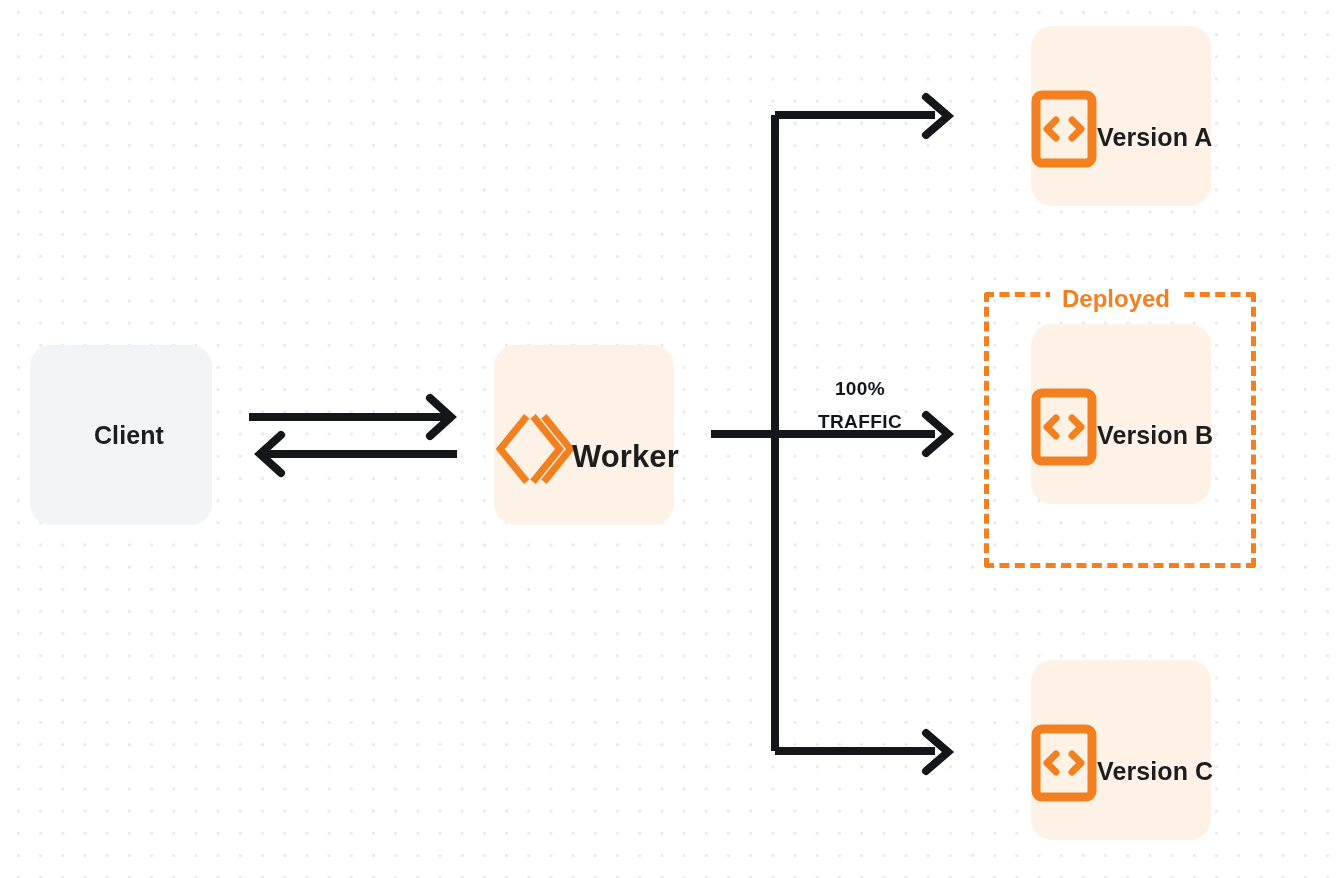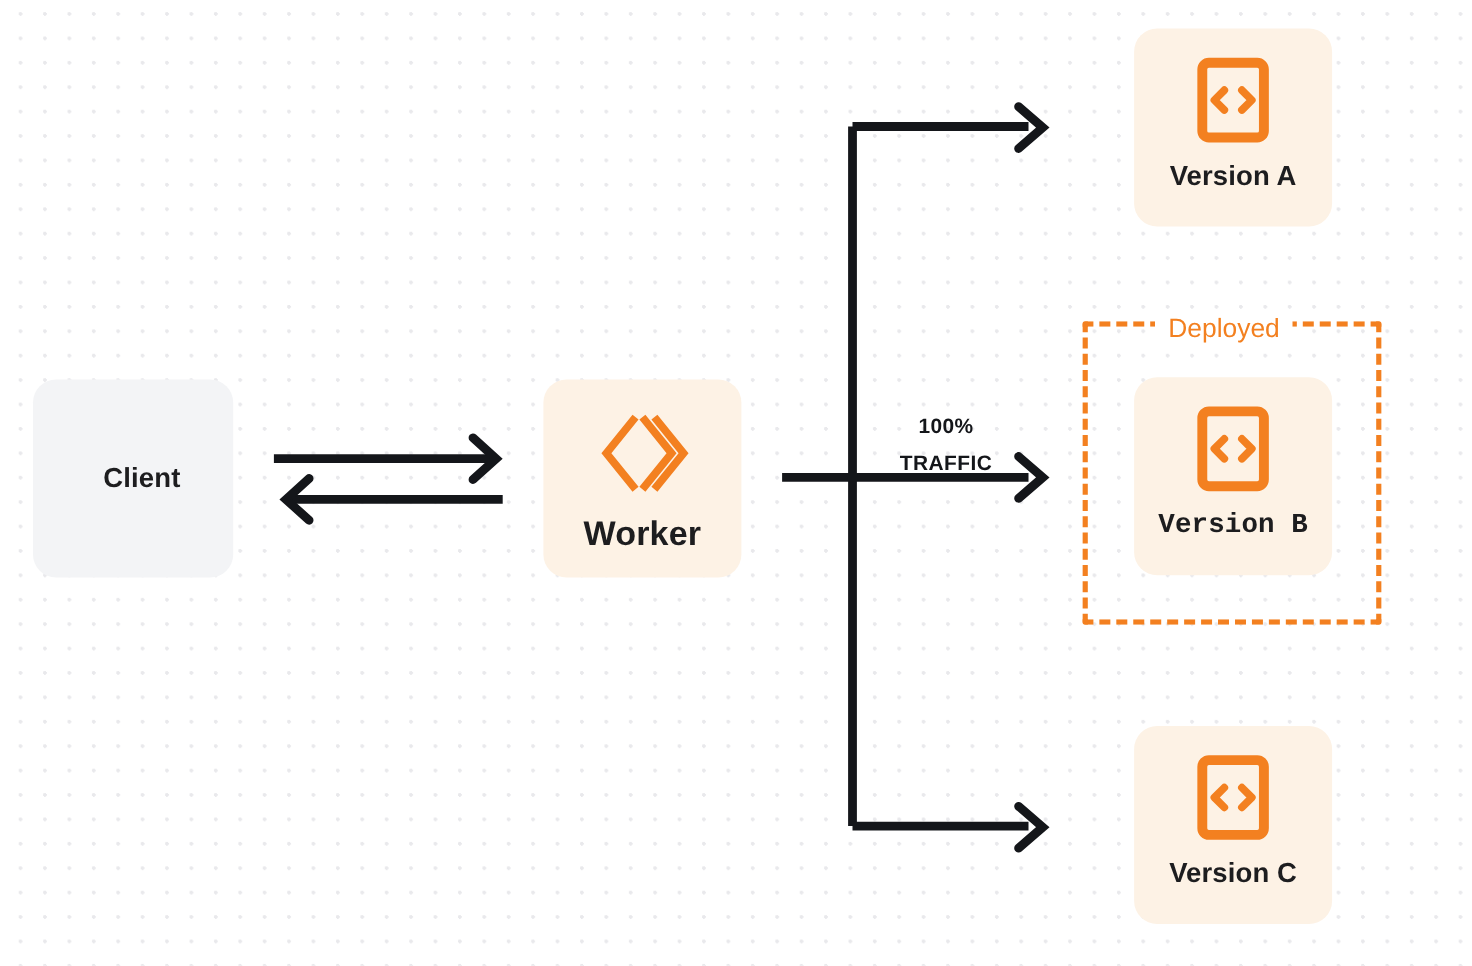--- a/index.html
+++ b/index.html
@@ -25,21 +25,20 @@
     width: 1338px;
     height: 878px;
   }
 
   
   .node {
     position: absolute;
     box-sizing: border-box;
     border-radius: 21px;
     display: flex;
-    flex-direction: column;
     align-items: center;
     justify-content: center;
   }
 
   .node-label {
     font-weight: bold;
     color: #1d1d1f;
     letter-spacing: 0.1px;
     white-space: nowrap;
   }
@@ -89,21 +88,21 @@
   .version-node .node-label {
     font-size: 25px;
     margin-top: 16px;
   }
   .version-icon {
     width: 66px;
     height: 78px;
     display: block;
   }
   #version-a-node { top: 26px; }
-  #version-b-node { top: 343px; font-family: Liberation Mono, monospace; }
+  #version-b-node { top: 324px; }
   #version-c-node { top: 660px; }
 
   
   #deployed-frame {
     position: absolute;
     left: 984px;
     top: 292px;
     width: 272px;
     height: 276px;
     box-sizing: border-box;
@@ -112,21 +111,21 @@
     pointer-events: none;
   }
   #deployed-label {
     position: absolute;
     left: 1050px;
     top: 285px;
     padding: 0 12px;
     background: #ffffff;
     color: #f38020;
     font-size: 24px;
-    font-weight: normal;
+    font-weight: bold;
     line-height: 28px;
     white-space: nowrap;
   }
 
   
   #traffic-label {
     position: absolute;
     left: 790px;
     top: 350px;
     width: 140px;

